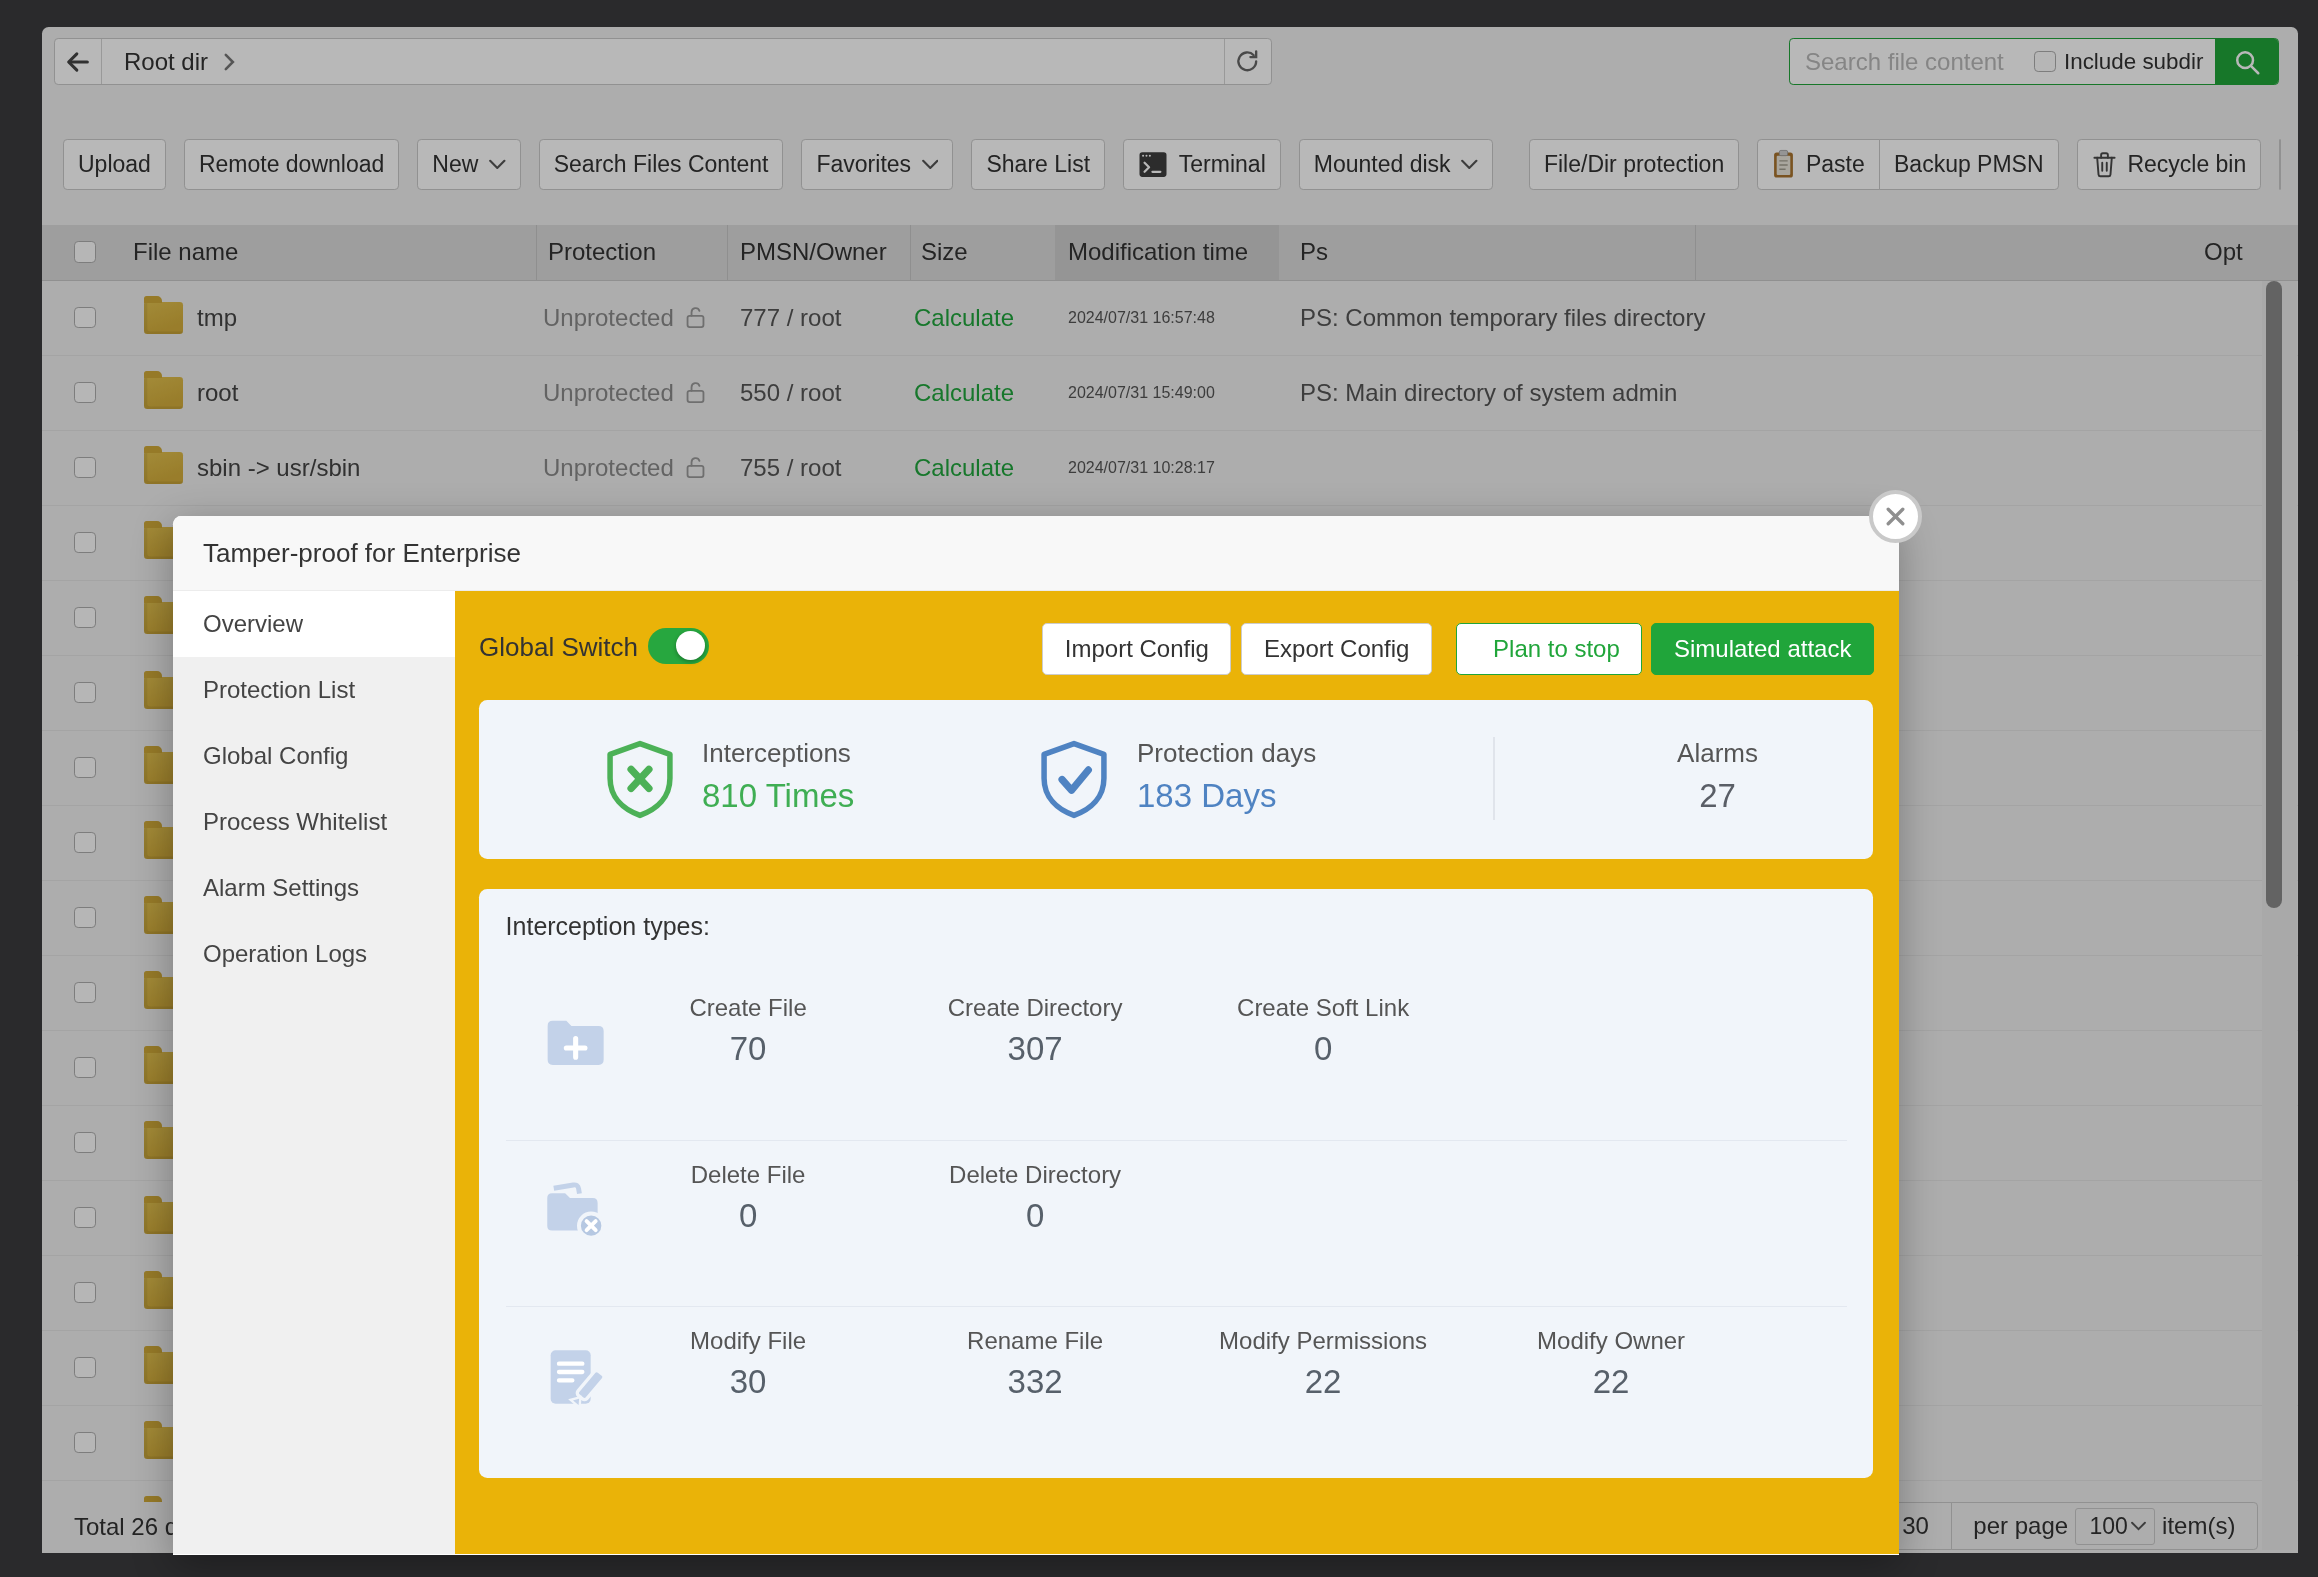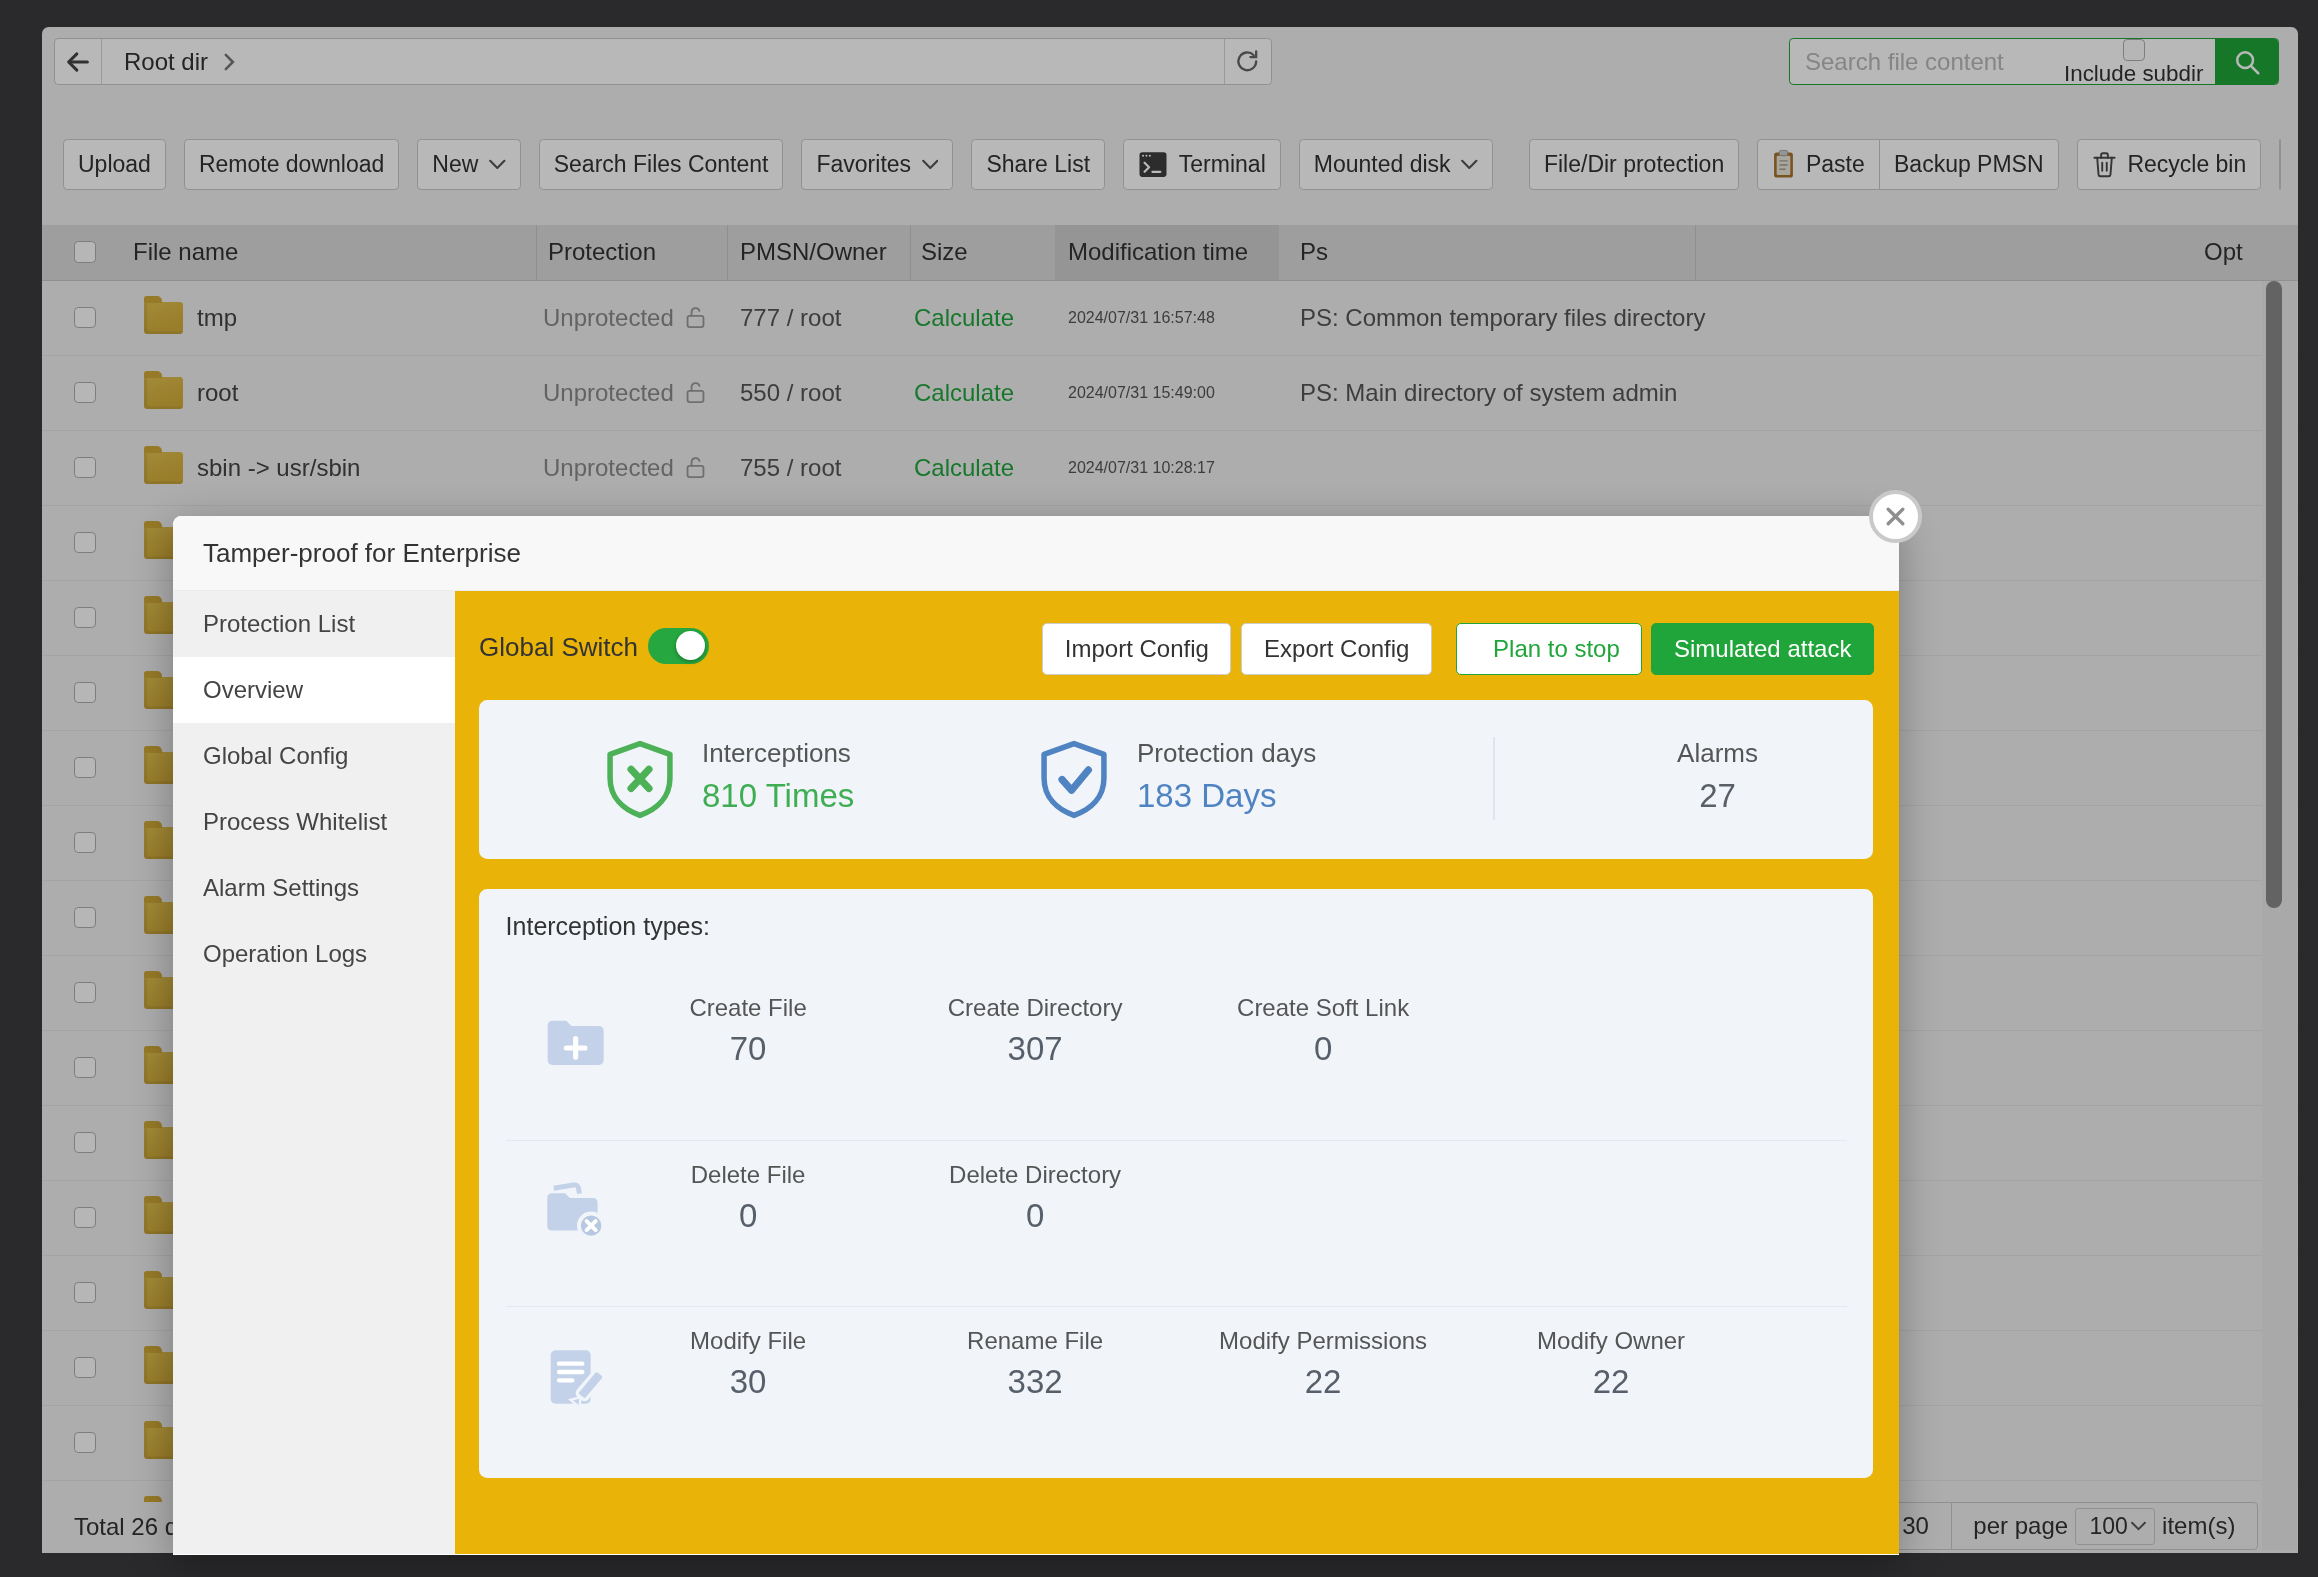--- a/index.html
+++ b/index.html
@@ -11,21 +11,21 @@
 
   
   .crumb-group { position:absolute; left:11.6px; top:11.6px; width:1218px; height:47px; background:#fff; border:0.8px solid #c9c9c9; border-radius:4.2px; display:flex; align-items:center; }
   .back-btn { width:47px; height:100%; border-right:0.8px solid #d4d4d4; display:flex; align-items:center; justify-content:center; cursor:pointer; }
   .crumb-text { margin-left:22.4px; font-size:24px; color:#333; display:flex; align-items:center; gap:15px; }
   .crumb-chev { display:flex; align-items:center; }
   .refresh-btn { margin-left:auto; width:47px; height:100%; border-left:0.8px solid #d4d4d4; display:flex; align-items:center; justify-content:center; cursor:pointer; }
 
   .search-group { position:absolute; right:19px; top:11.6px; width:490px; height:47px; border:1.7px solid #20a53a; border-radius:4.2px; background:#fff; display:flex; align-items:stretch; overflow:hidden; }
   .search-input { flex:1; display:flex; align-items:center; padding-left:15px; font-size:24px; color:#b9b9b9; }
-  .subdir { display:flex; align-items:center; gap:0; margin-right:11.6px; font-size:22.4px; color:#333; white-space:nowrap;flex-direction:column; }
+  .subdir { display:flex; align-items:center; gap:8px; margin-right:11.6px; font-size:22.4px; color:#333; white-space:nowrap; }
   .cbx { width:21.6px; height:21.6px; border:1.7px solid #aeaeae; border-radius:4.2px; background:#fcfcfc; flex:none; }
   .search-btn { width:63px; background:#20a53a; display:flex; align-items:center; justify-content:center; border:none; cursor:pointer; }
 
   
   .toolbar { position:absolute; left:21px; top:112px; right:21px; height:51px; display:flex; align-items:stretch; gap:18px; white-space:nowrap; }
   .tbtn { display:flex; align-items:center; gap:10.8px; padding:0 14px; background:#fff; border:0.8px solid #c9c9c9; border-radius:4.2px; font-size:23px; color:#333; cursor:pointer; }
   .tb-divider { width:0.8px; background:#cfcfcf; margin:0.8px 0; }
   .tbtn-group { display:flex; }
   .tbtn-group .tbtn:first-child { border-radius:4.2px 0 0 4.2px; }
   .tbtn-group .tbtn:last-child { border-radius:0 4.2px 4.2px 0; margin-left:-0.8px; }
@@ -641,23 +641,23 @@
       <svg width="25" height="25" viewBox="0 0 24 24" fill="none" stroke="#8f8f8f" stroke-width="3.2" stroke-linecap="round">
           <path d="M5 5l14 14M19 5L5 19"></path>
         </svg>
     </span>
   </div>
   <div class="modal-header">
     <div class="modal-title">Tamper-proof for Enterprise</div>
   </div>
   <div class="modal-body">
     <div class="mtabs">
+  <div class="mtab active">Overview</div>
+
   <div class="mtab">Protection List</div>
-
-  <div class="mtab active">Overview</div>
 
   <div class="mtab">Global Config</div>
 
   <div class="mtab">Process Whitelist</div>
 
   <div class="mtab">Alarm Settings</div>
 
   <div class="mtab">Operation Logs</div>
 </div>
     <div class="mcontent">

